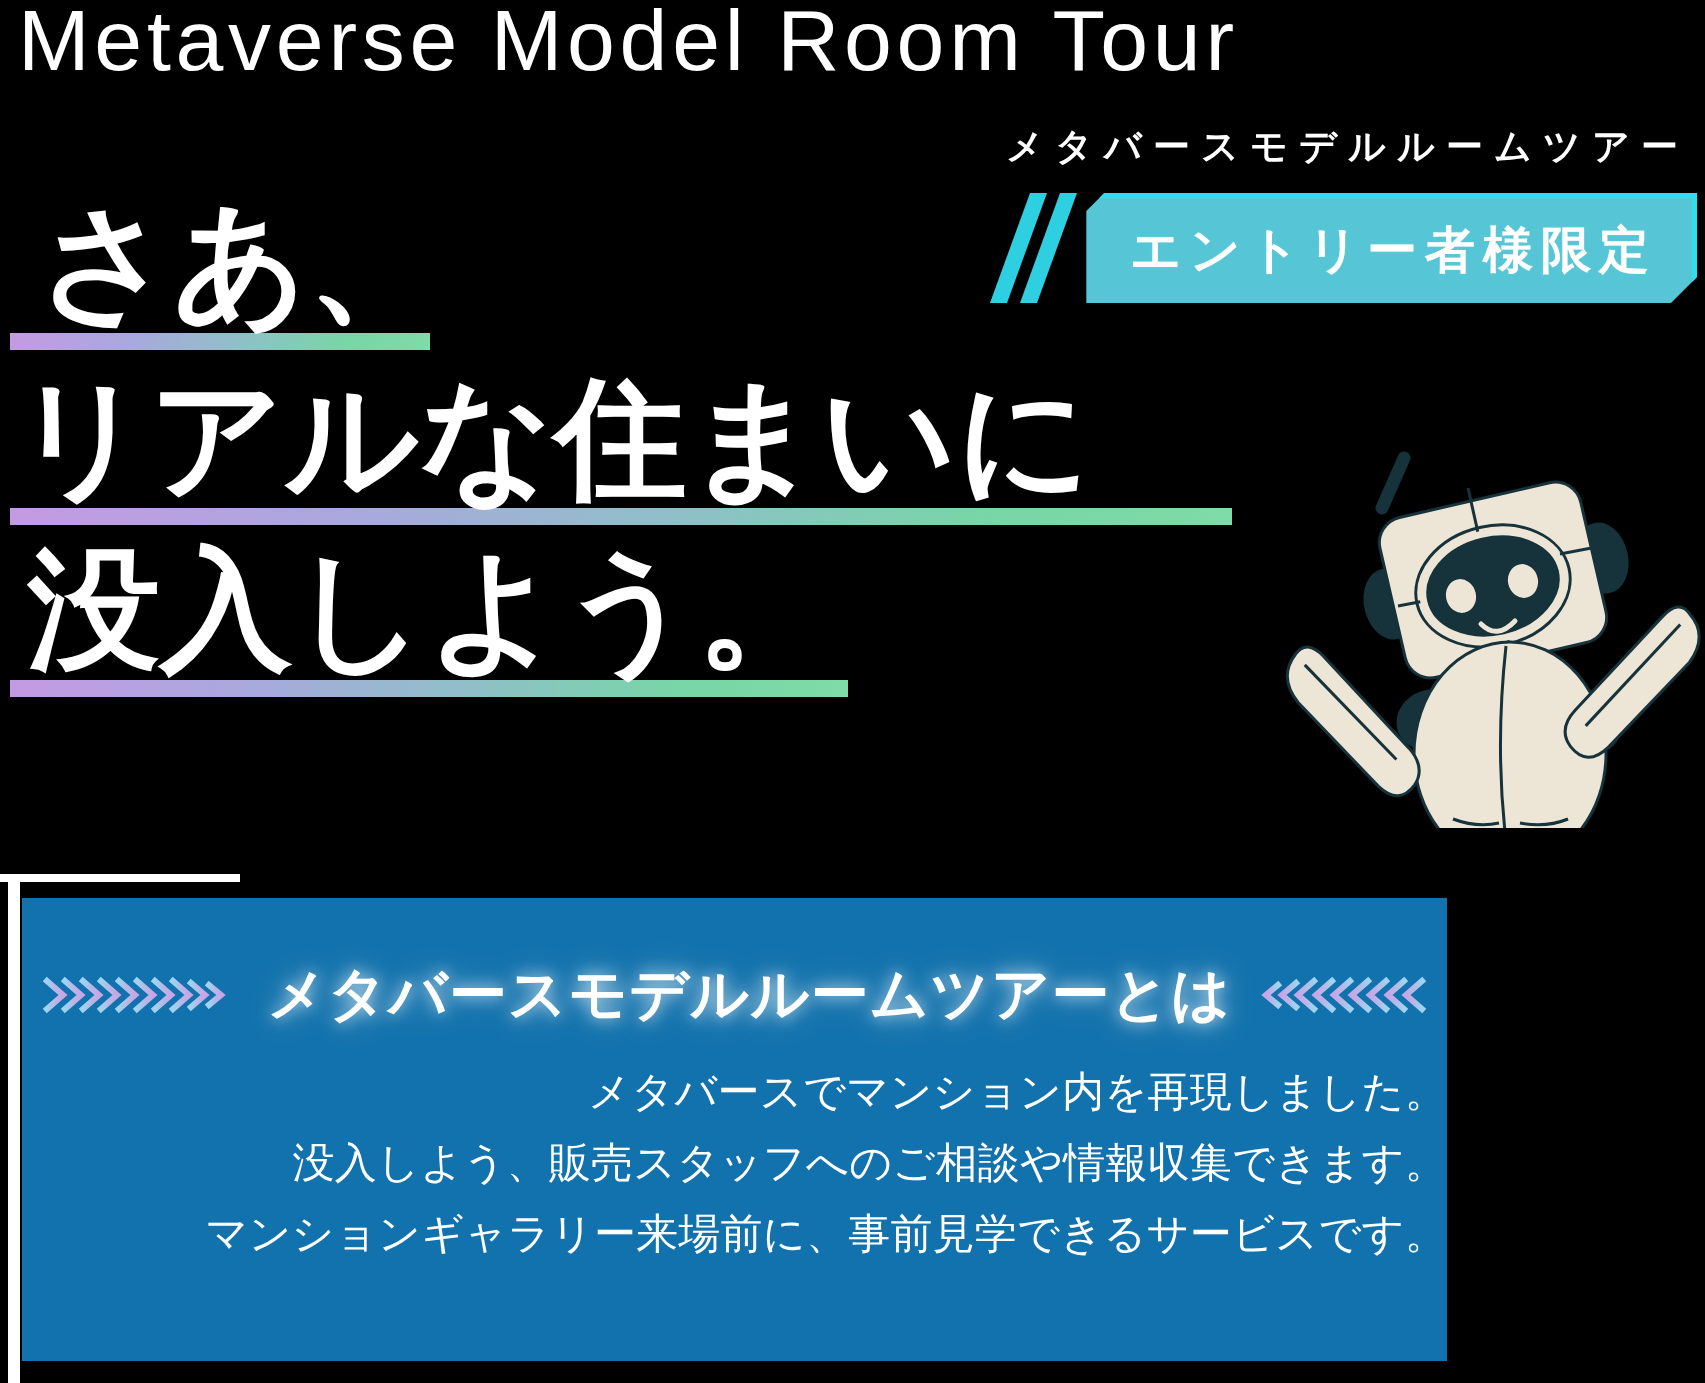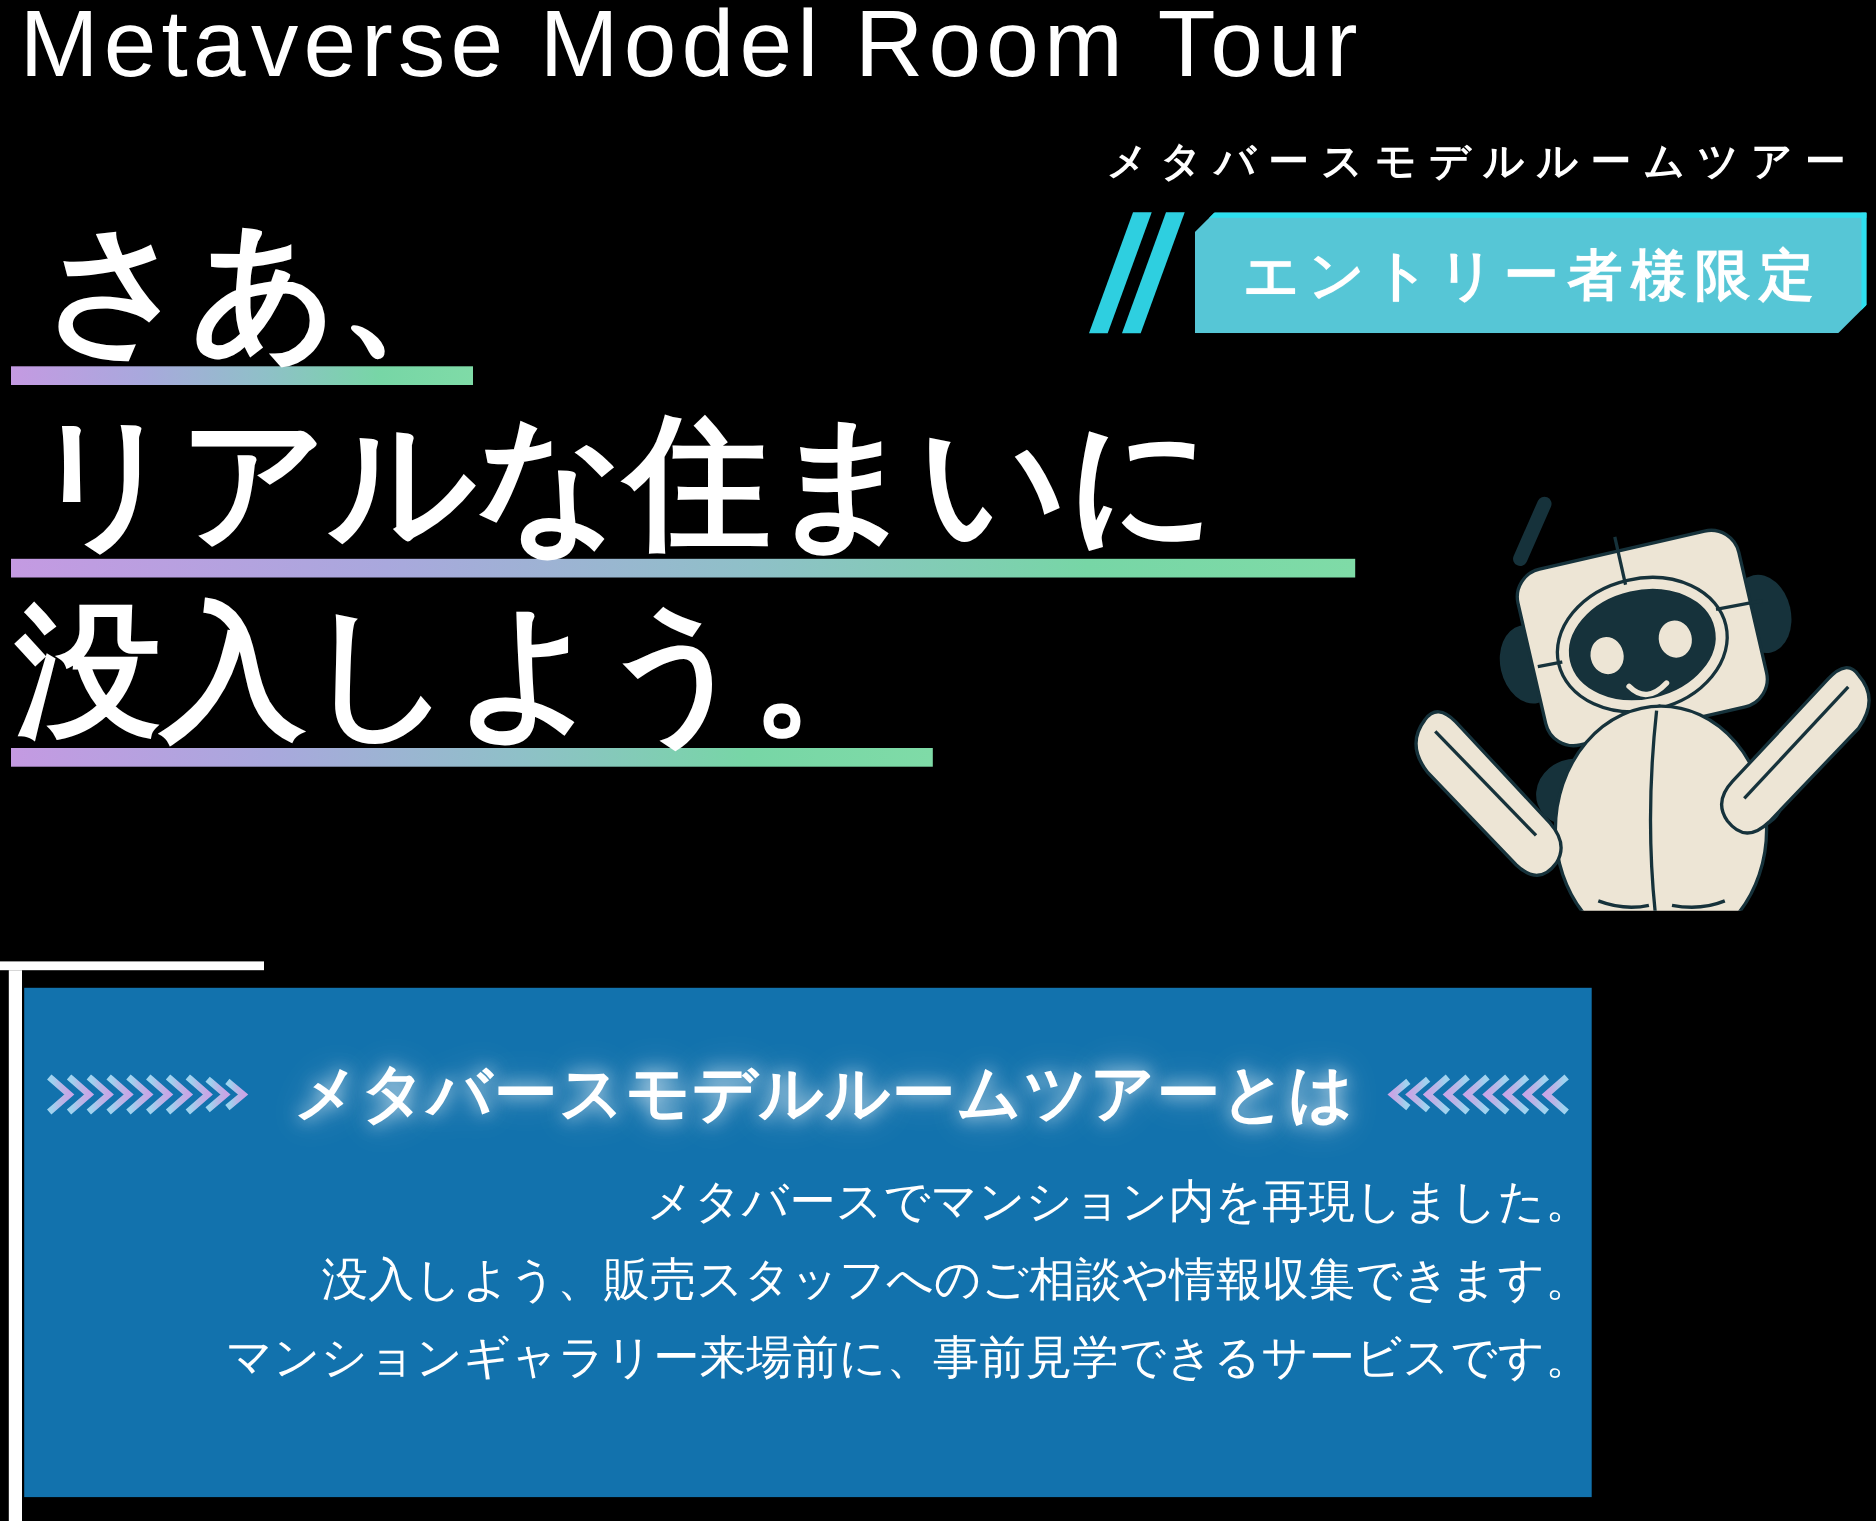--- a/index.html
+++ b/index.html
@@ -57,22 +57,22 @@
   .hl-text{
     font-size:132px;line-height:1.02;font-weight:700;color:#fff;
     letter-spacing:0em;white-space:nowrap;display:block;
   }
   .hl-rule{display:block;height:17px;margin-top:2px;
     background:linear-gradient(90deg,#c49ae2 0%,#a9a8dd 28%,#8fc0c8 55%,#77d6a6 80%,#7fdba7 100%);}
   #rule1{width:420px;}
   #rule2{width:1222px;}
   #rule3{width:838px;}
   #hl1{margin-left:28px;}
-  #hl2{margin-left:18px;}
-  #hl3{margin-left:4px;}
+  #hl2{margin-left:4px;}
+  #hl3{margin-left:18px;}
   .sp1{height:22px;}
   .sp2{height:18px;}
 
   
   #robot{position:absolute;left:1168px;top:436px;width:536px;height:392px;}
 
   
   #panel-frame{position:absolute;left:0;top:874px;width:1447px;height:509px;}
   #panel-top-rule{position:absolute;left:0;top:0;width:240px;height:8px;background:#fff;}
   #panel-left-rule{position:absolute;left:8px;top:8px;width:12px;bottom:0;background:#fff;}

